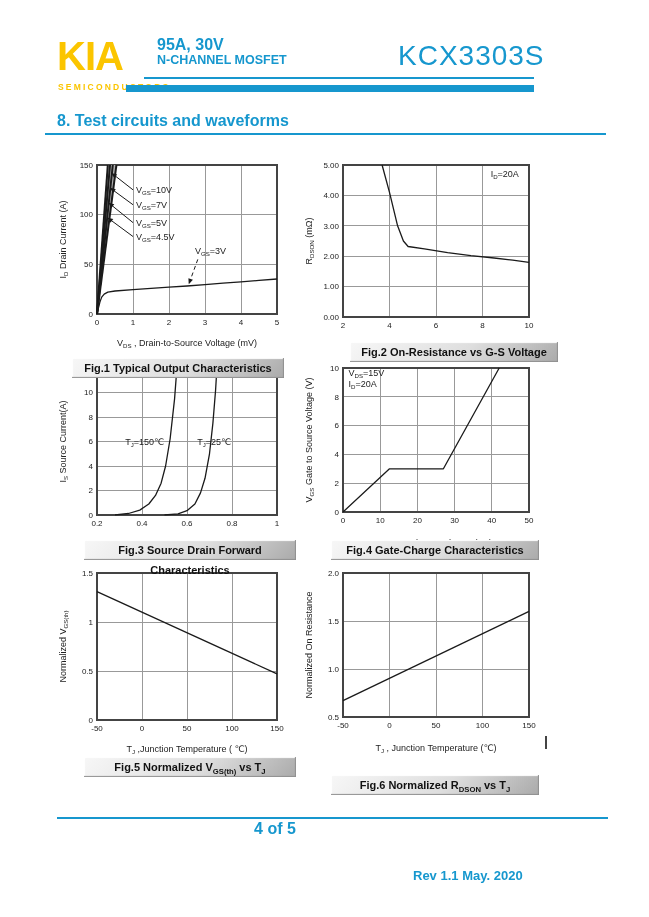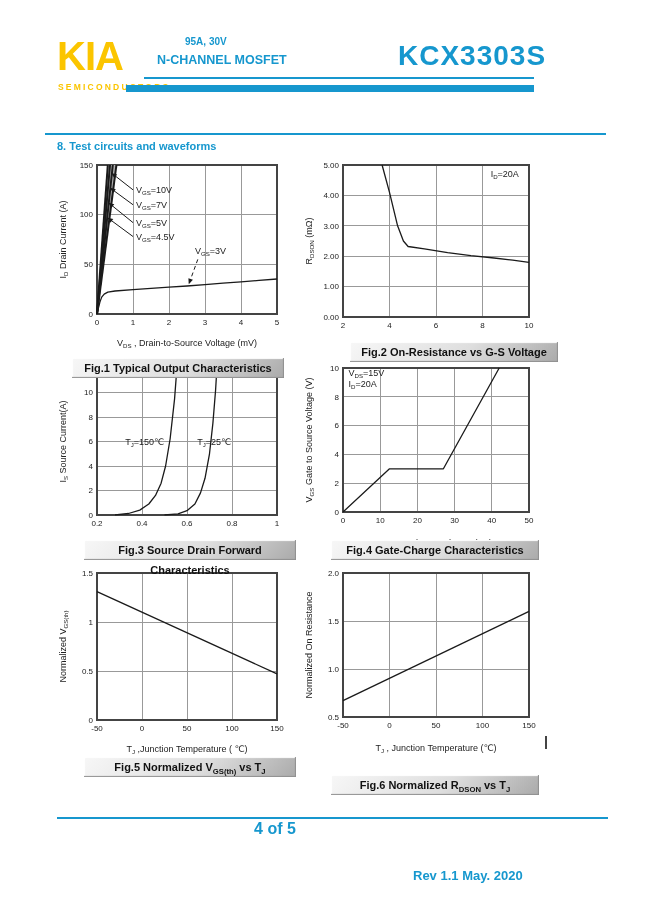--- a/index.html
+++ b/index.html
@@ -2,27 +2,27 @@
 <html style="--cyan: #1697CE; --yellow: #FBC500;"><head>
 <meta charset="utf-8">
 <style>
   html,body{margin:0;padding:0;background:#ffffff;}
   body{width:649px;height:917px;position:relative;overflow:hidden;
        font-family:"Liberation Sans","DejaVu Sans",sans-serif;color:#222;}
   .abs{position:absolute;text-align:right;}
   
   .logo{left:57px;top:34px;font-size:40px;font-weight:bold;color:var(--yellow);letter-spacing:-1px;}
   .logo-sub{left:58px;top:82px;font-size:8.5px;font-weight:bold;color:var(--yellow);letter-spacing:2.2px;}
-  .rating{left:157px;top:36px;font-size:10px;font-weight:bold;color:var(--cyan);margin-left:28px;}
+  .rating{left:157px;top:36px;font-size:16px;font-weight:bold;color:var(--cyan);}
   .devtype{left:157px;top:53px;font-size:12.5px;font-weight:bold;color:var(--cyan);}
-  .part{left:398px;top:40px;font-size:28px;font-weight:700;color:var(--cyan);letter-spacing:1px;}
+  .part{left:398px;top:40px;font-size:28px;font-weight:400;color:var(--cyan);letter-spacing:1px;}
   .rule-thin{left:144px;top:77px;width:390px;height:2px;background:var(--cyan);}
   .rule-thick{left:126px;top:85px;width:408px;height:7px;background:var(--cyan);}
   
-  .section{left:57px;top:112px;font-size:11px;font-weight:600;color:var(--cyan);margin-top:28px;}
+  .section{left:57px;top:112px;font-size:16px;font-weight:600;color:var(--cyan);}
   .section-rule{left:45px;top:133px;width:561px;height:2px;background:var(--cyan);}
   
   .caption{height:20px;line-height:20px;text-align:center;font-size:11px;font-weight:bold;color:#111;
            background:linear-gradient(135deg,#f7f7f7 0%,#dedede 55%,#aaaaaa 100%);
            box-shadow:inset -1px -1px 1px #8f8f8f, inset 1px 1px 1px #ffffff;}
   .caption sub{font-size:70%;}
   .cap-1{left:72px;top:342px;width:212px;margin-top:16px;}
   .cap-2{left:350px;top:342px;width:208px;}
   .cap-3{left:84px;top:540px;width:212px;}
   .cap-4{left:331px;top:540px;width:208px;}

